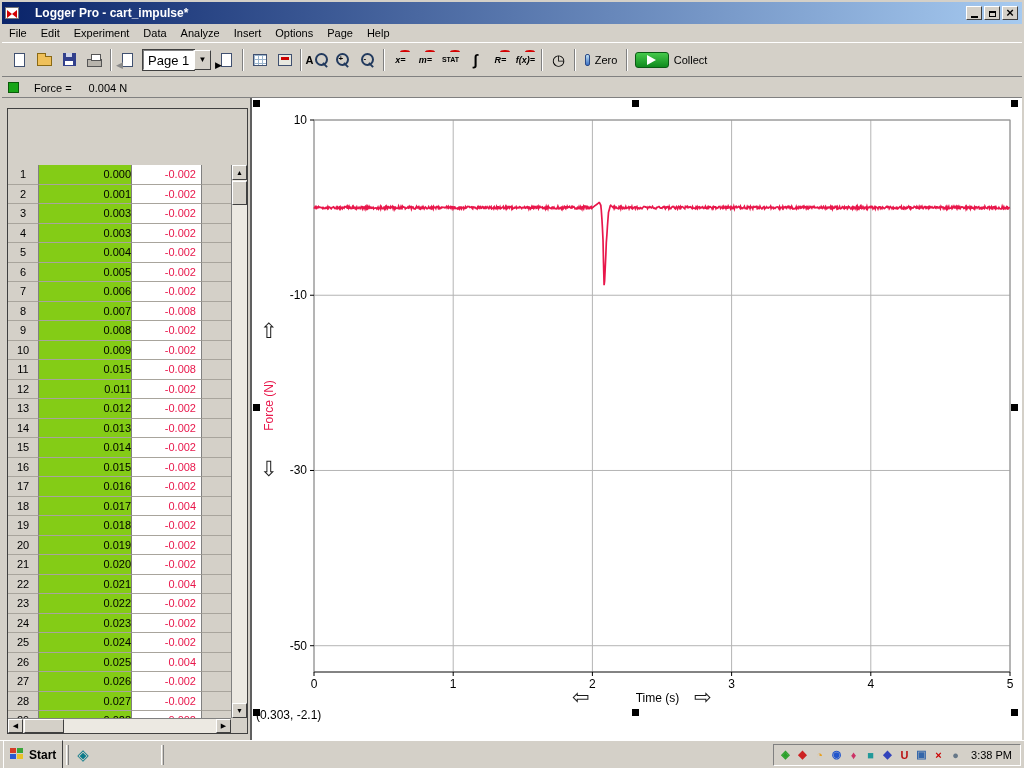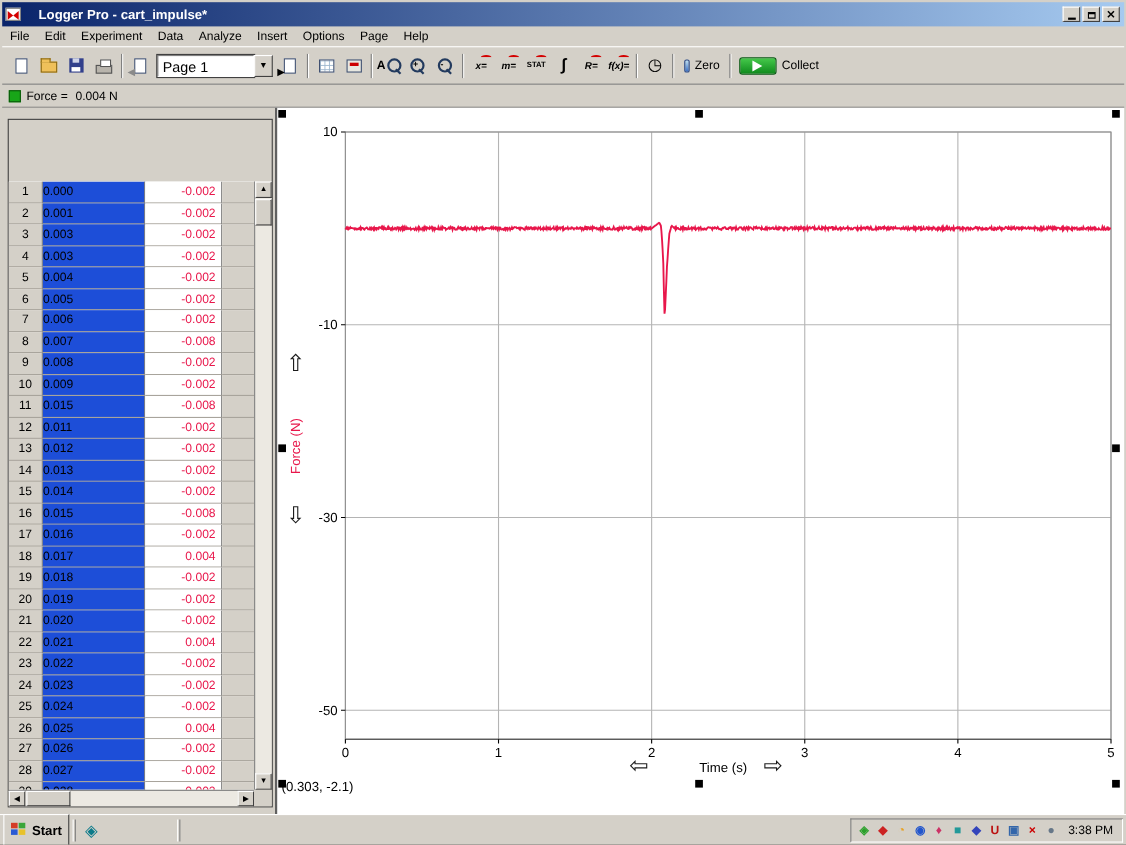--- a/index.html
+++ b/index.html
@@ -40,21 +40,21 @@
   .ic-folder::before{content:"";position:absolute;left:-1px;top:-4px;width:7px;height:3px;background:#efc05a;
                      border:1px solid #8a6914;border-bottom:none}
   .ic-floppy{width:13px;height:13px;background:#32408c;position:relative}
   .ic-floppy::before{content:"";position:absolute;left:3px;top:0;width:6px;height:4px;background:#cfd4e8}
   .ic-floppy::after{content:"";position:absolute;left:2px;bottom:1px;width:8px;height:4px;background:#fff}
   .ic-printer{width:15px;height:8px;background:#b8b4ac;border:1px solid #555;position:relative;margin-top:7px}
   .ic-printer::before{content:"";position:absolute;left:3px;top:-6px;width:8px;height:5px;background:#fff;border:1px solid #555}
   .pg-arrow{position:absolute;left:1px;bottom:3px;font-size:9px;line-height:1}
   .pg-arrow.disabled{color:#8a8a8a}
   .combo{display:flex;margin:0 3px;flex:0 0 auto}
-  .combo-text{width:88px;height:20px;background:#fff;border:1px solid;border-color:#808080 #fff #fff #808080;
+  .combo-text{width:51px;height:20px;background:#fff;border:1px solid;border-color:#808080 #fff #fff #808080;
               outline:1px solid #404040;font-size:13px;padding:2px 4px;white-space:nowrap}
   .combo-btn{width:17px;height:20px;background:#d4d0c8;border:1px solid;border-color:#fff #404040 #404040 #fff;
              display:flex;align-items:center;justify-content:center;font-size:8px}
   .ic-table{width:14px;height:12px;border:1px solid #405070;background-color:#fff;
             background-image:linear-gradient(#9ab4cc 1px,transparent 1px),linear-gradient(90deg,#9ab4cc 1px,transparent 1px);
             background-size:4px 4px}
   .ic-meterwin{width:14px;height:12px;border:1px solid #405070;background:#e8e8e0;position:relative}
   .ic-meterwin::before{content:"";position:absolute;left:2px;top:2px;right:2px;height:3px;background:#c00}
   .ic-mag{width:14px;height:14px;position:relative;flex:0 0 auto}
   .ic-mag::before{content:"";position:absolute;left:0;top:0;width:9px;height:9px;border:2px solid #223a5e;border-radius:50%}
@@ -67,41 +67,41 @@
   .ic-int{font-size:15px;font-weight:bold}
   .ic-clock{font-size:15px;line-height:1}
   .ic-thermo{width:5px;height:12px;background:linear-gradient(#bfe0f2,#3a6fc4);border:1px solid #2a4a88;border-radius:2px}
   .zero-text,.collect-text{font-size:11px;margin-left:3px}
   .collect-chip{width:34px;height:16px;background:linear-gradient(#45c94b,#0f8a1d);border:1px solid #0a5a14;
                 border-radius:3px;display:flex;align-items:center;justify-content:center}
   .collect-chip::before{content:"";border-left:9px solid #fff;border-top:5px solid transparent;border-bottom:5px solid transparent}
 
   
   .meterbar{position:absolute;left:2px;top:78px;right:2px;height:20px;display:flex;align-items:center;
-            padding-left:6px;border-bottom:1px solid #808080;gap:5px}
+            padding-left:6px;border-bottom:1px solid #808080;gap:15px}
   .meter-icon{width:11px;height:11px;background:#18a518;border:1px solid #0a5a0a}
   .meter-value{margin-left:2px}
 
   
   .main{position:absolute;left:2px;top:98px;right:2px;bottom:28px}
   .left-panel{position:absolute;left:0;top:0;width:248px;height:100%;background:#d4d0c8}
   .graph-pane{position:absolute;left:248px;top:0;right:0;bottom:0;background:#fff;
               border-left:2px solid #606060;overflow:hidden}
 
   
   .table-wrap{position:absolute;left:5px;top:10px;width:241px;bottom:6px;border:1px solid #404040;background:#d4d0c8}
   .t-title{height:18px;line-height:17px;text-align:center;border-bottom:1px solid #808080;background:#d4d0c8}
   .t-heads{display:flex;height:38px;border-bottom:1px solid #808080}
   .th{border-right:1px solid #808080;display:flex;flex-direction:column;align-items:center;justify-content:center;line-height:13px}
   .thnum{width:31px}.thtime{width:93px}.thforce{width:70px;color:#e8174b}.thfill{flex:1;border-right:none}
   .t-body{position:absolute;left:0;top:56px;right:16px;bottom:15px;overflow:hidden;background:#fff}
   .trow{display:flex;height:19.5px}
   .cell{border-right:1px solid #808080;border-bottom:1px solid #a8a49c;line-height:18px;white-space:nowrap}
   .cnum{width:31px;background:#d4d0c8;text-align:center}
-  .ctime{width:93px;background:#1d4ed8}
+  .ctime{width:93px;text-align:right;background:#84cc16}
   .cforce{width:70px;text-align:right;padding-right:5px;background:#fff;color:#e8174b}
   .cfill{flex:1;background:#d4d0c8;border-right:none}
   .vscroll{position:absolute;right:0;top:56px;bottom:15px;width:16px;background:#ece9e2;border-left:1px solid #808080}
   .sb-btn{position:absolute;left:0;width:15px;height:15px;background:#d4d0c8;border:1px solid;
           border-color:#fff #404040 #404040 #fff;font-size:7px;display:flex;align-items:center;justify-content:center}
   .sb-btn.up{top:0}.sb-btn.down{bottom:0}
   .sb-thumb{position:absolute;left:0;top:16px;width:15px;height:24px;background:#d4d0c8;
             border:1px solid;border-color:#fff #404040 #404040 #fff}
   .hscroll{position:absolute;left:0;bottom:0;right:16px;height:15px;background:#ece9e2;border-top:1px solid #808080}
   .hsb-btn{position:absolute;top:0;width:15px;height:14px;background:#d4d0c8;border:1px solid;

